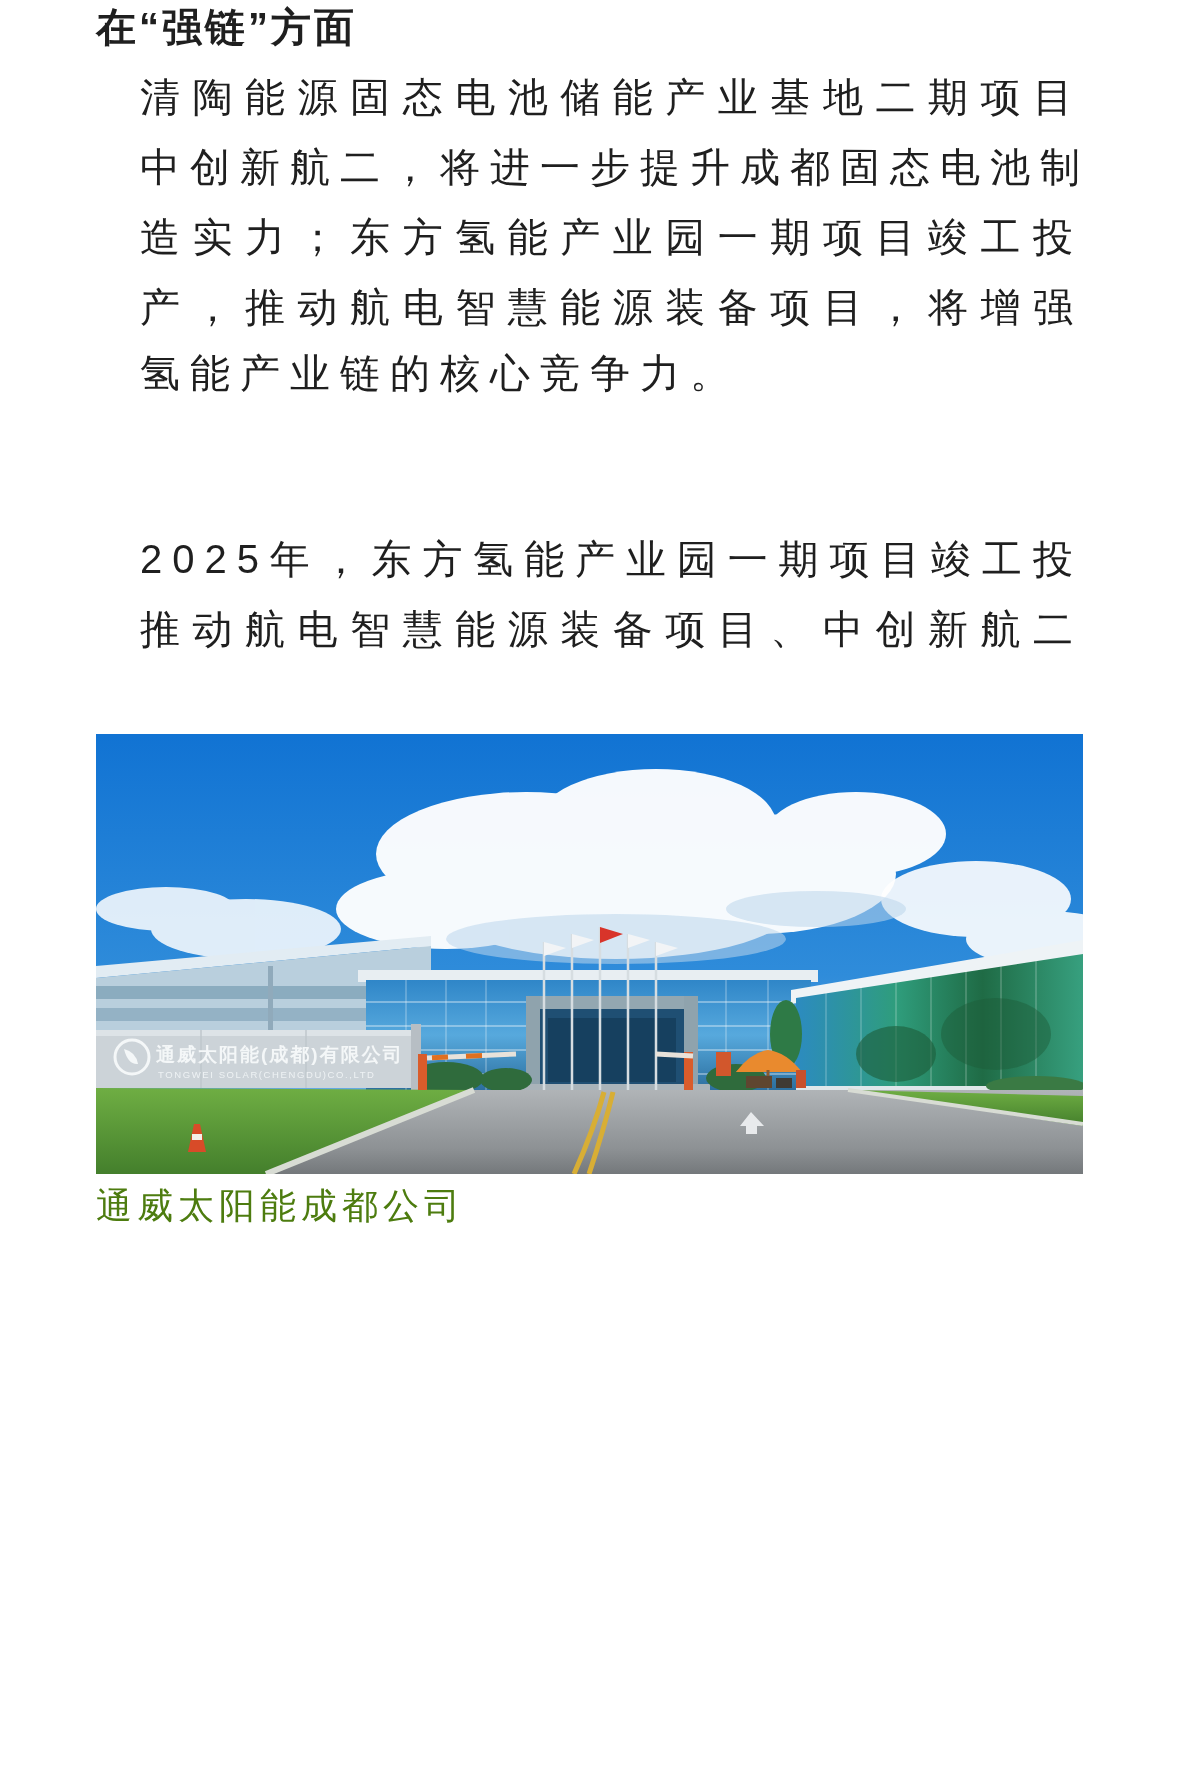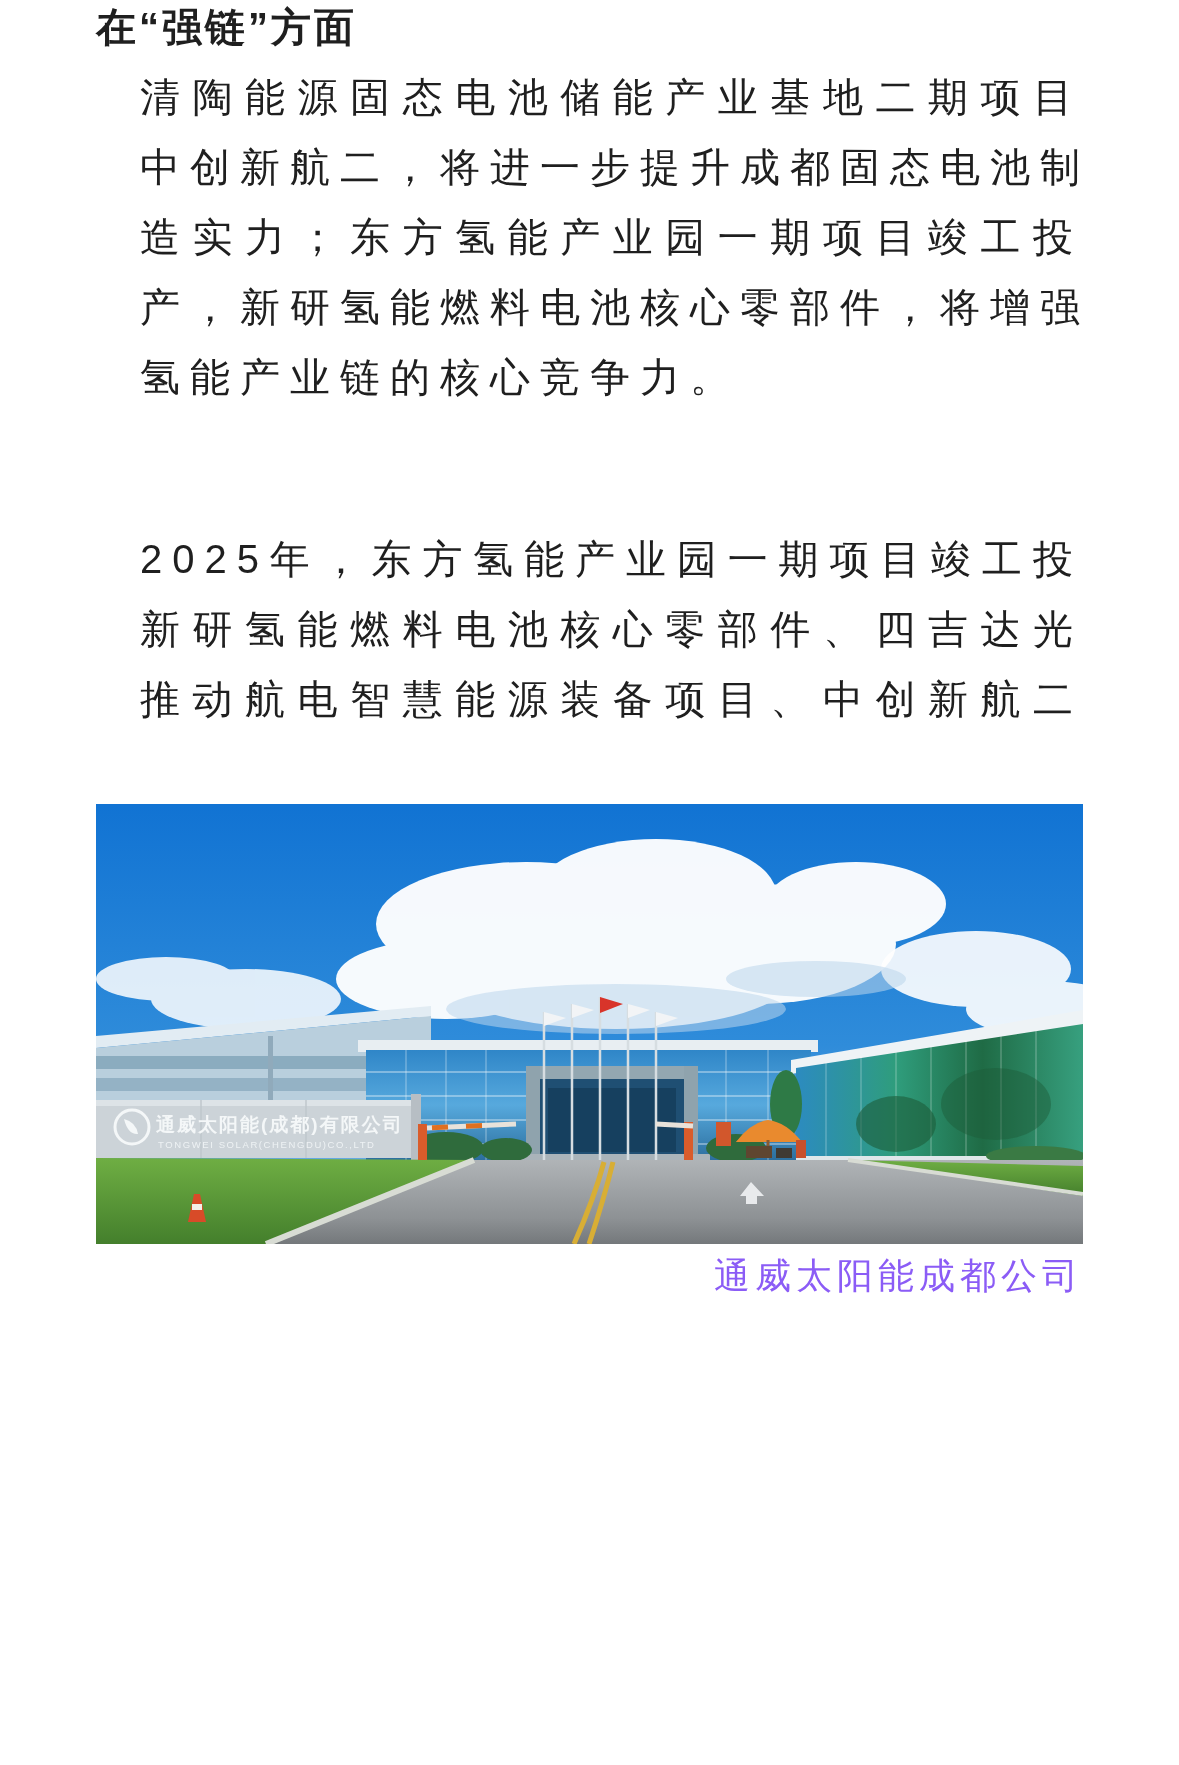--- a/index.html
+++ b/index.html
@@ -14,48 +14,47 @@
     letter-spacing:3px;margin:-8px 0 0 0;
   }
   .para{font-size:40px;line-height:70px;}
   .para.gap{margin-top:112px;}
   .line{
     letter-spacing:10px;
     text-align:justify;
     text-align-last:justify;
     height:70px;white-space:nowrap;margin-left:44px;
   }
-  .line.last{text-align-last:left;}
+  .line.last{text-align-last:left;font-family:Liberation Mono, monospace;}
   figure.photo{margin:70px 0 0 0;padding:0;line-height:0;}
   figure.photo svg{display:block;}
   .caption{
     margin-top:12px;
     font-size:36px;line-height:40px;letter-spacing:5px;
-    color:#8b5cf6;text-align:right;
+    color:#4d7c0f;text-align:left;
   }
   .sign-cn{font-size:19px;fill:#f4f7f8;letter-spacing:2px;font-weight:bold;}
   .sign-en{font-size:9.5px;fill:#eef2f4;letter-spacing:1.6px;}
 </style>
 </head>
 <body>
 
 <div class="content">
 
   <p class="heading">在“强链”方面</p>
 
   <div class="para">
       <div class="line">清陶能源固态电池储能产业基地二期项目</div>
       <div class="line">中创新航二，将进一步提升成都固态电池制</div>
       <div class="line">造实力；东方氢能产业园一期项目竣工投</div>
-      <div class="line">产，新研氢能燃料电池核心零部件，将增强</div>
+      <div class="line">产，推动航电智慧能源装备项目，将增强</div>
       <div class="line last">氢能产业链的核心竞争力。</div>
     </div>
   <div class="para gap">
       <div class="line">2025年，东方氢能产业园一期项目竣工投</div>
-      <div class="line">新研氢能燃料电池核心零部件、四吉达光</div>
       <div class="line">推动航电智慧能源装备项目、中创新航二</div>
     </div>
 
   <figure class="photo">
     <svg width="987" height="440" viewBox="0 0 987 440" xmlns="http://www.w3.org/2000/svg">
       <defs>
         <linearGradient id="sky" x1="0" y1="0" x2="0" y2="1">
           <stop offset="0" stop-color="#1173d3"></stop>
           <stop offset="0.55" stop-color="#2f8cda"></stop>
           <stop offset="1" stop-color="#8cc0e6"></stop>

